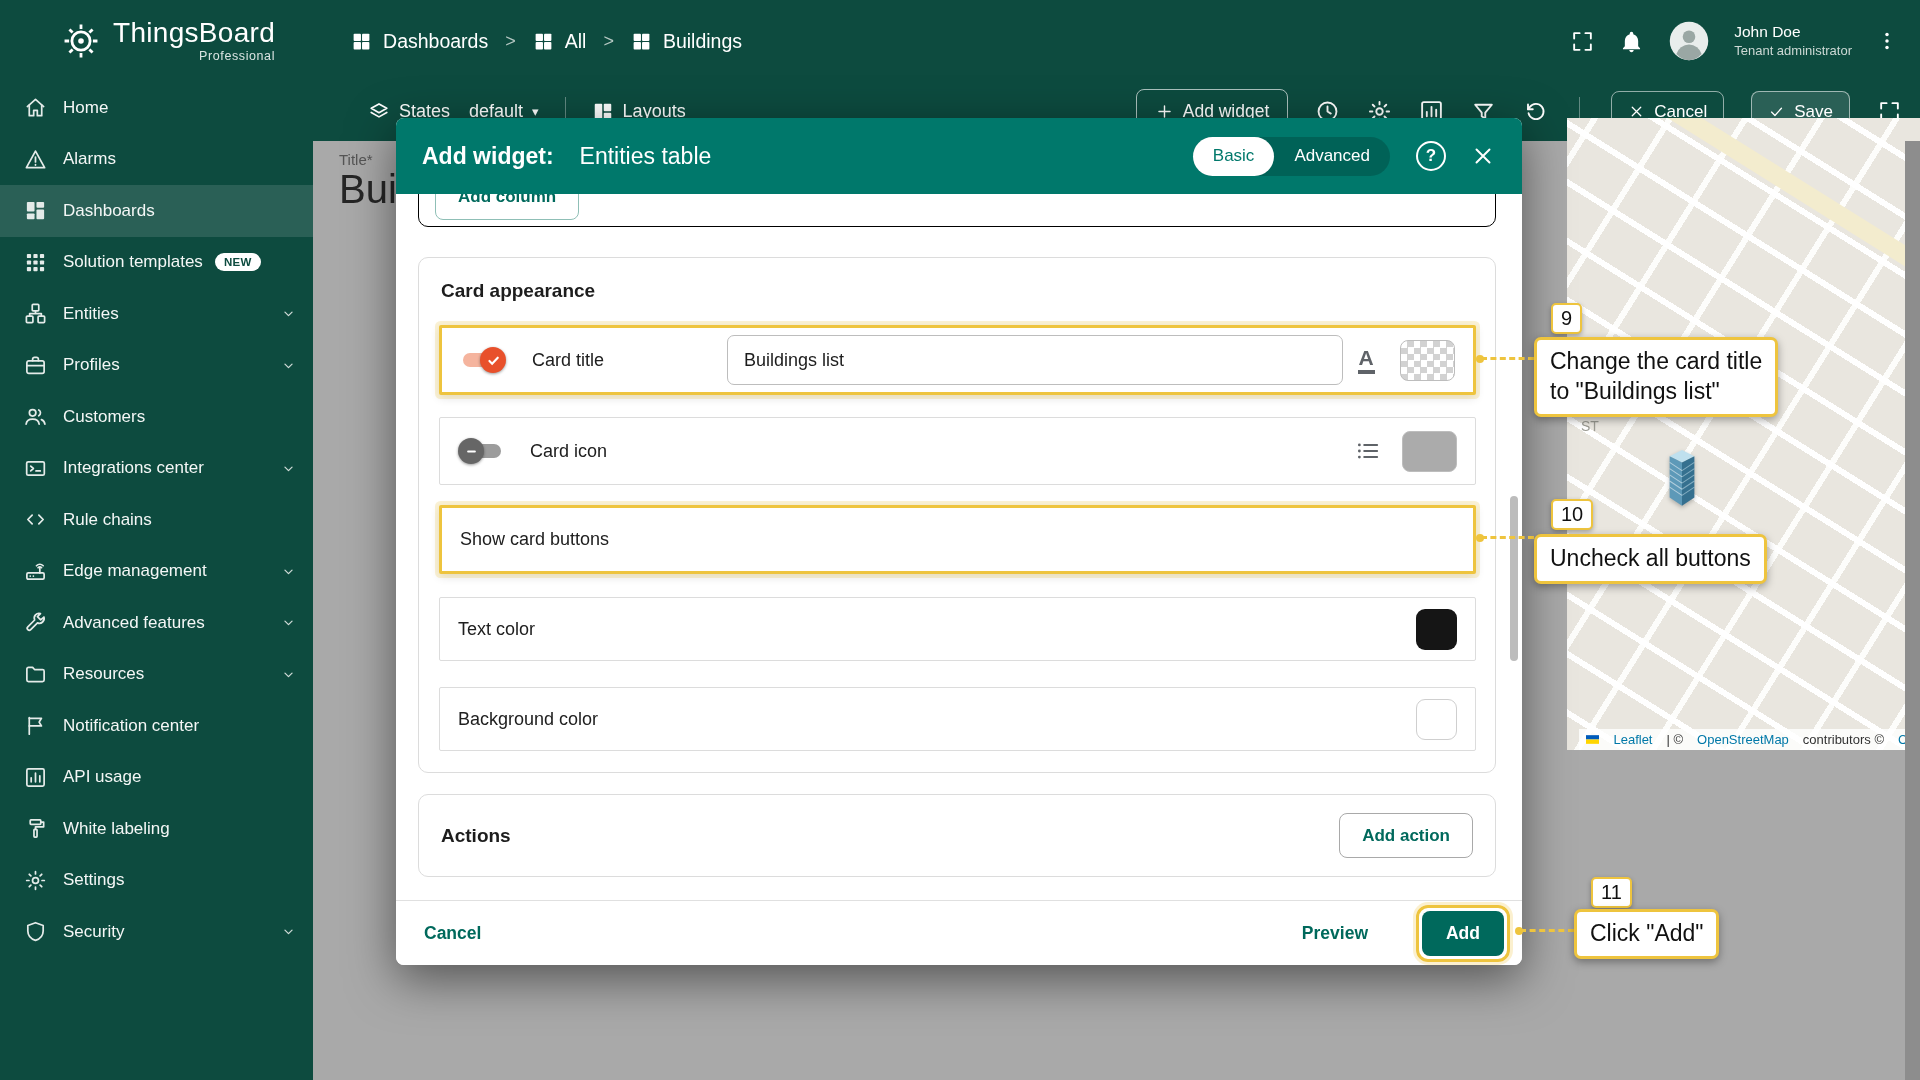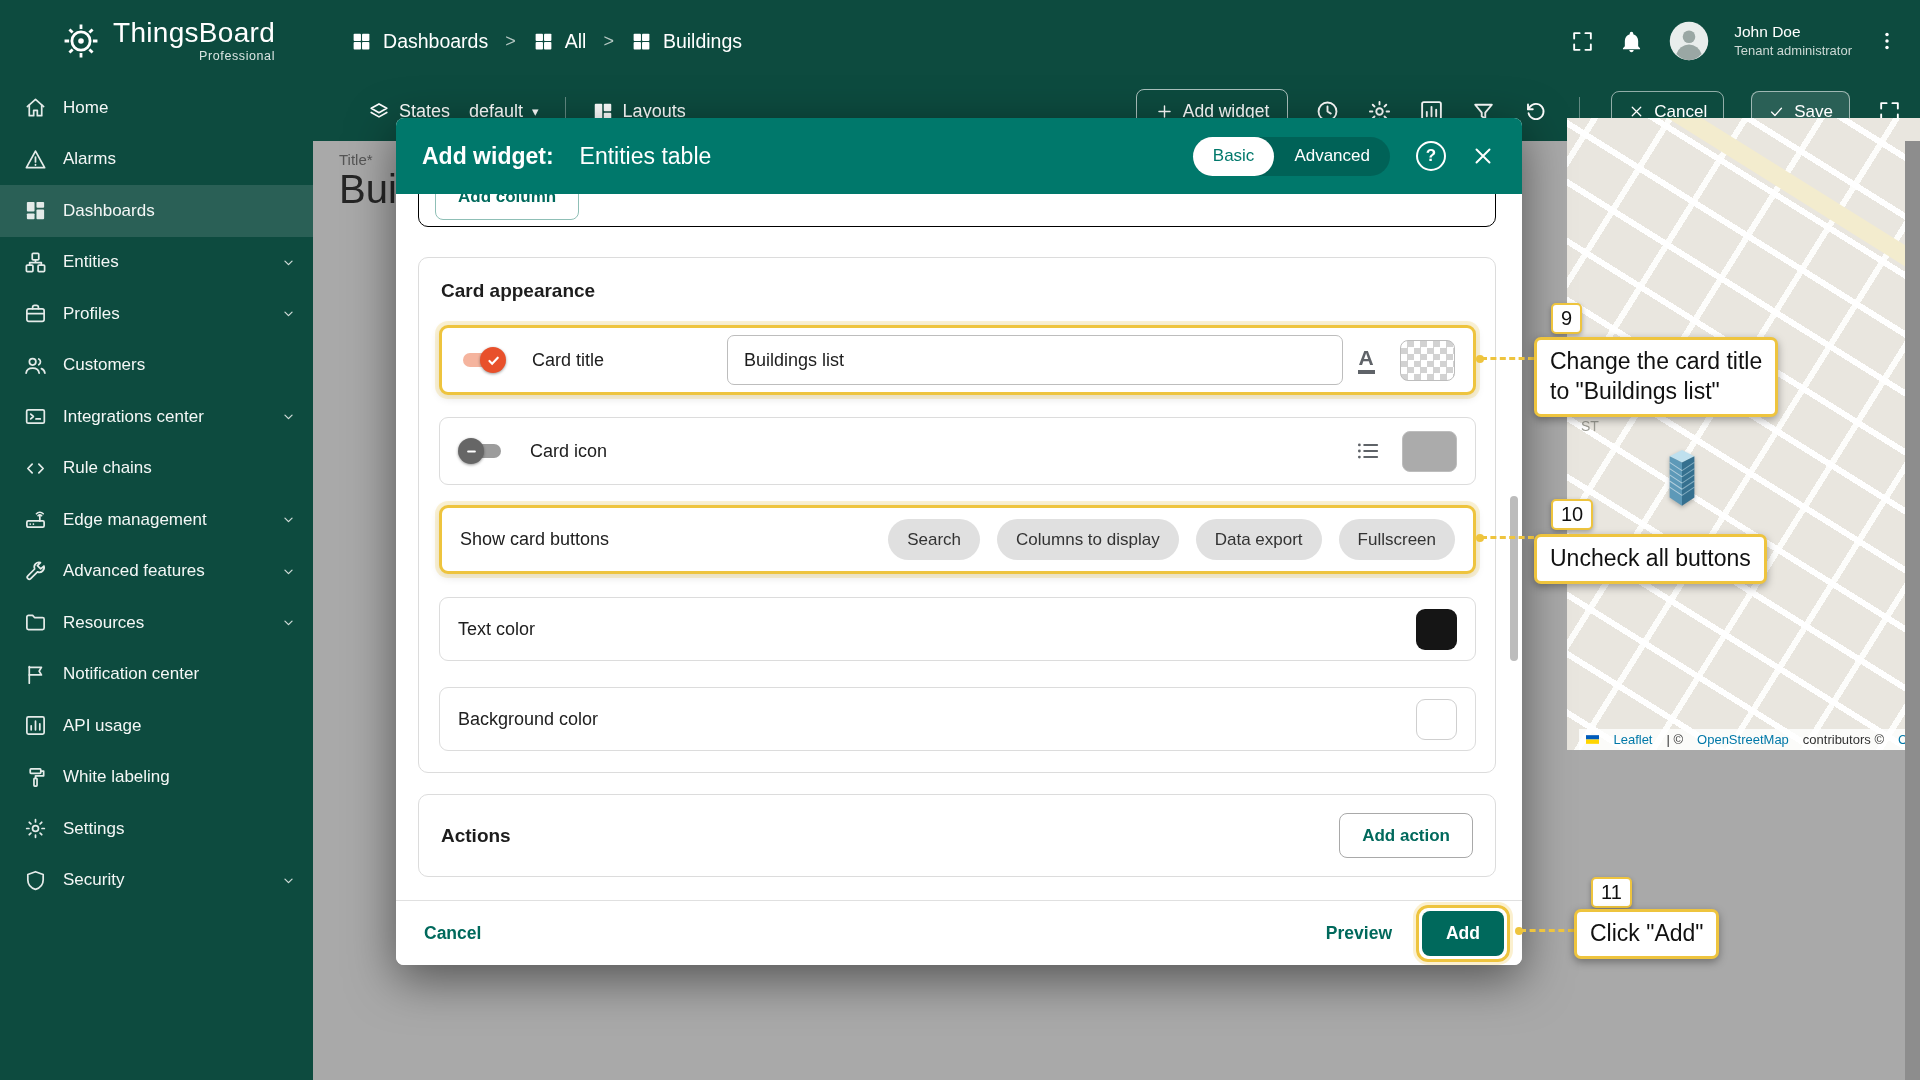--- a/index.html
+++ b/index.html
@@ -89,21 +89,21 @@
 .modal-body{position:absolute;top:76px;left:0;right:0;bottom:65px;overflow:hidden;}
 .cut-card{position:absolute;left:22px;top:-22px;width:1078px;height:55px;border:1px solid #000000;border-radius:10px;overflow:hidden;}
 .add-col-btn{position:absolute;left:16px;top:1px;height:46px;padding:0 22px;border:1px solid #8fbfb6;border-radius:8px;color:var(--accent-teal);font-size:17px;font-weight:600;background:#fff;display:flex;align-items:center;cursor:pointer;}
 
 .section{position:absolute;left:22px;width:1078px;border:1px solid #dcdcdc;border-radius:10px;background:#fff;}
 #sec-card{top:63px;height:516px;}
 #sec-actions{top:600px;height:83px;display:flex;align-items:center;padding:0 22px;}
 .sec-heading{font-size:19px;font-weight:700;color:#1d1d1d;}
 #sec-card .sec-heading{position:absolute;left:22px;top:22px;}
 
-.row{position:absolute;left:20px;width:1037px;display:flex;align-items:center;padding:6px 18px;border:1px solid #dcdcdc;border-radius:9px;background:#fff;}
+.row{position:absolute;left:20px;width:1037px;display:flex;align-items:center;padding:6px 18px;border:1px solid #dcdcdc;border-radius:2px;background:#fff;}
 #row-card-title{top:67px;height:70px;}
 #row-card-icon{top:159px;height:68px;}
 #row-buttons{top:247px;height:69px;}
 #row-text-color{top:339px;height:64px;}
 #row-bg-color{top:429px;height:64px;}
 .row.hl{border:3px solid var(--highlight-yellow);box-shadow:0 0 0 4px rgba(238,196,62,.22),0 3px 10px rgba(0,0,0,.12);}
 .row-label{font-size:18px;color:#202020;white-space:nowrap;}
 .lbl-fixed{width:195px;margin-left:26px;}
 
 .toggle{position:relative;width:46px;height:26px;flex:0 0 auto;cursor:pointer;}
@@ -127,21 +127,21 @@
 .color-dot{width:41px;height:41px;border-radius:9px;cursor:pointer;}
 .color-dot.black{background:#151515;}
 .color-dot.white{background:#fff;border:1.5px solid #cfcfcf;}
 .chips{margin-left:auto;display:flex;gap:17px;}
 .chip{height:41px;display:flex;align-items:center;padding:0 19px;background:var(--chip-bg);border-radius:21px;font-size:17px;color:#333;cursor:pointer;white-space:nowrap;}
 .add-action-btn{margin-left:auto;height:45px;padding:0 22px;border:1px solid #a9a9a9;border-radius:8px;background:#fff;color:var(--accent-teal);font-size:17px;font-weight:600;display:flex;align-items:center;cursor:pointer;}
 .m-scroll{position:absolute;right:4px;top:302px;width:8px;height:165px;border-radius:4px;background:#bcbcbc;cursor:pointer;}
 
 .modal-footer{position:absolute;left:0;right:0;bottom:0;height:65px;border-top:1px solid #e0e0e0;display:flex;align-items:center;padding:0 12px 0 28px;background:#fff;}
 .link-btn{color:var(--accent-teal);font-size:17.5px;font-weight:600;cursor:pointer;}
-#preview-btn{margin-left:auto;margin-right:24px;}
+#preview-btn{margin-left:auto;margin-right:48px;}
 .add-ring{border:3px solid var(--highlight-yellow);border-radius:12px;padding:3px;box-shadow:0 0 0 3px rgba(238,196,62,.25);}
 .add-btn{width:82px;height:45px;background:var(--accent-teal);color:#fff;border:none;border-radius:8px;font-size:17.5px;font-weight:600;display:flex;align-items:center;justify-content:center;cursor:pointer;}
 
 
 .conn{position:absolute;border-top:3px dashed var(--highlight-yellow);z-index:40;}
 .conn::before{content:"";position:absolute;left:-5px;top:-5.5px;width:8px;height:8px;border-radius:50%;background:var(--highlight-yellow);}
 #conn-9{left:1481px;top:357px;width:53px;}
 #conn-10{left:1481px;top:536px;width:53px;}
 #conn-11{left:1520px;top:929px;width:54px;}
 .ann-num{position:absolute;z-index:41;background:#fff;border:2.5px solid var(--highlight-yellow);border-radius:5px;color:#111;font-size:20px;padding:2px 8px;box-shadow:0 2px 5px rgba(0,0,0,.3);}
@@ -267,20 +267,37 @@
             <rect x="3" y="3" width="8" height="10" rx="1"></rect>
             <rect x="13" y="3" width="8" height="6" rx="1"></rect>
             <rect x="13" y="11" width="8" height="10" rx="1"></rect>
             <rect x="3" y="15" width="8" height="6" rx="1"></rect>
           </svg>
         </span>
         <span class="side-label">Dashboards</span>
       </div>
       <div class="side-item">
         <span class="ic side-ic">
+          <svg viewBox="0 0 24 24" fill="currentColor">
+            <rect x="3" y="3" width="4.4" height="4.4" rx="0.9"></rect>
+            <rect x="9.8" y="3" width="4.4" height="4.4" rx="0.9"></rect>
+            <rect x="16.6" y="3" width="4.4" height="4.4" rx="0.9"></rect>
+            <rect x="3" y="9.8" width="4.4" height="4.4" rx="0.9"></rect>
+            <rect x="9.8" y="9.8" width="4.4" height="4.4" rx="0.9"></rect>
+            <rect x="16.6" y="9.8" width="4.4" height="4.4" rx="0.9"></rect>
+            <rect x="3" y="16.6" width="4.4" height="4.4" rx="0.9"></rect>
+            <rect x="9.8" y="16.6" width="4.4" height="4.4" rx="0.9"></rect>
+            <rect x="16.6" y="16.6" width="4.4" height="4.4" rx="0.9"></rect>
+          </svg>
+        </span>
+        <span class="side-label">Solution templates</span>
+        <span class="new-badge">NEW</span>
+      </div>
+      <div class="side-item">
+        <span class="ic side-ic">
           <svg viewBox="0 0 24 24" fill="none" stroke="currentColor" stroke-width="1.8" stroke-linecap="round" stroke-linejoin="round">
             <rect x="8.6" y="2.5" width="6.8" height="6.8" rx="1"></rect>
             <rect x="2.5" y="14.7" width="6.8" height="6.8" rx="1"></rect>
             <rect x="14.7" y="14.7" width="6.8" height="6.8" rx="1"></rect>
             <path d="M12 9.3v2.8M12 12.1H5.9v2.6M12 12.1h6.1v2.6"></path>
           </svg>
         </span>
         <span class="side-label">Entities</span>
         <span class="ic chev">
           <svg viewBox="0 0 24 24" fill="none" stroke="currentColor" stroke-width="1.8" stroke-linecap="round" stroke-linejoin="round">
@@ -629,26 +646,20 @@
                   <circle cx="4.6" cy="12" r="1.2" fill="currentColor" stroke="none"></circle>
                   <circle cx="4.6" cy="17.2" r="1.2" fill="currentColor" stroke="none"></circle>
                 </svg>
               </span>
             <span class="swatch graysolid"></span>
           </div>
         </div>
 
         <div class="row hl" id="row-buttons">
           <span class="row-label">Show card buttons</span>
-          <div class="chips">
-              <span class="chip">Search</span>
-              <span class="chip">Columns to display</span>
-              <span class="chip">Data export</span>
-              <span class="chip">Fullscreen</span>
-            </div>
         </div>
 
         <div class="row" id="row-text-color">
           <span class="row-label">Text color</span>
           <div class="row-right">
             <span class="color-dot black"></span>
           </div>
         </div>
 
         <div class="row" id="row-bg-color">

